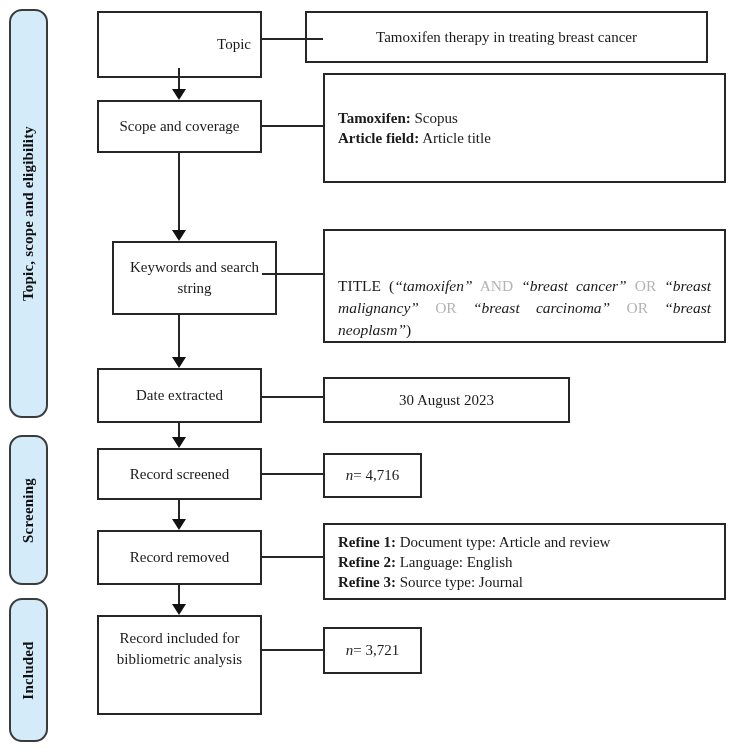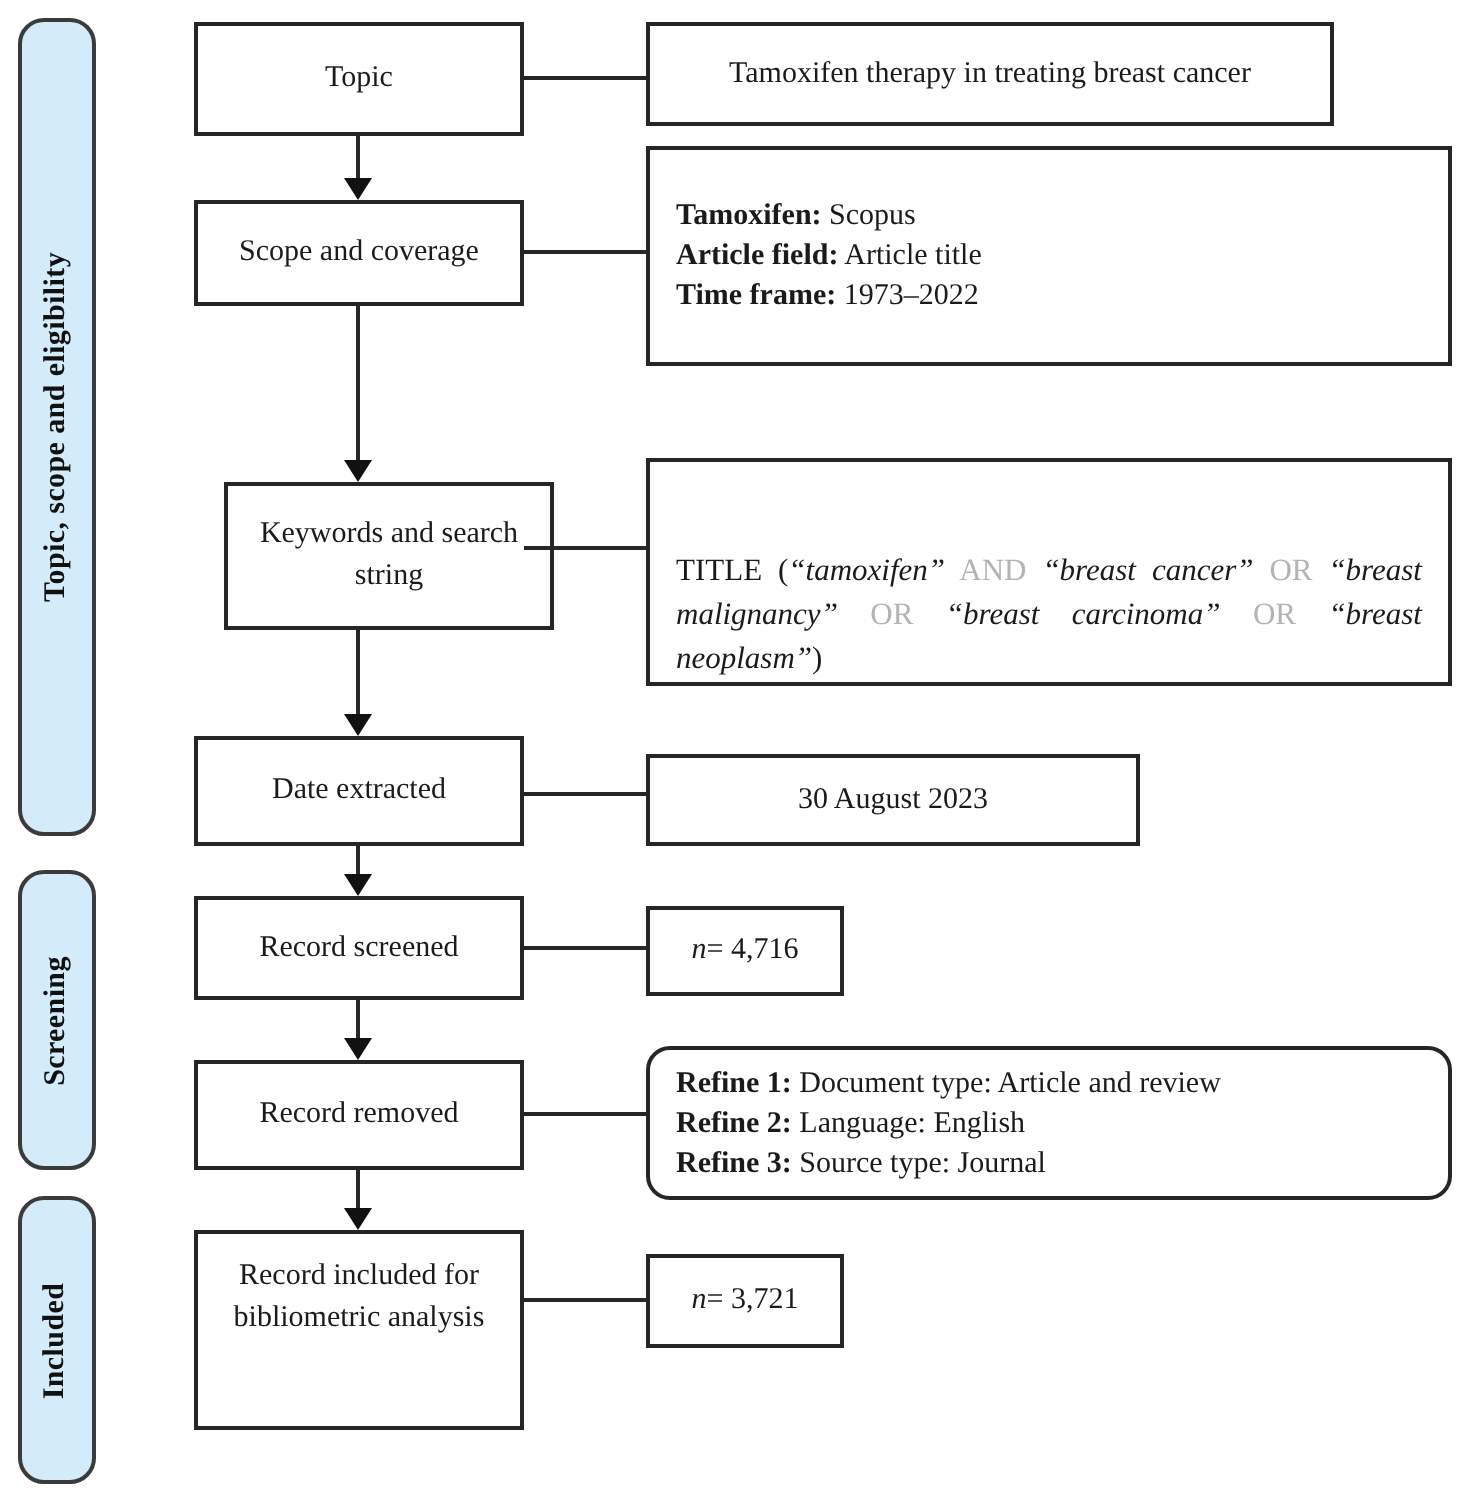--- a/index.html
+++ b/index.html
@@ -66,21 +66,21 @@
   <div class="stage" style="top:9px; height:409px;">
     <span class="vlabel">Topic, scope and eligibility</span>
   </div>
   <div class="stage" style="top:435px; height:150px;">
     <span class="vlabel">Screening</span>
   </div>
   <div class="stage" style="top:598px; height:144px;">
     <span class="vlabel">Included</span>
   </div>
 
-  <div class="box mid" style="top:11px; height:57px;">
+  <div class="box mid" style="top:11px; height:67px;justify-content:flex-end;">
     <span>Topic</span>
   </div>
   <div class="box mid" style="top:100px; height:53px;">
     <span>Scope and coverage</span>
   </div>
   <div class="box mid" style="top:241px; height:74px;margin-left:15px;">
     <span>Keywords and search string</span>
   </div>
   <div class="box mid" style="top:368px; height:55px;">
     <span>Date extracted</span>
@@ -88,44 +88,43 @@
   <div class="box mid" style="top:448px; height:52px;">
     <span>Record screened</span>
   </div>
   <div class="box mid" style="top:530px; height:55px;">
     <span>Record removed</span>
   </div>
   <div class="box mid top-align" style="top:615px; height:100px;">
     <span>Record included for bibliometric analysis</span>
   </div>
 
-  <div class="box center-text" style="left:323px; top:11px; width:344px; height:52px;">
+  <div class="box center-text" style="left:305px; top:11px; width:403px; height:52px;">
     <span>Tamoxifen therapy in treating breast cancer</span>
   </div>
 
   <div class="box lines-box" style="left:323px; top:73px; width:403px; height:110px;">
     <div><b>Tamoxifen:</b><span> Scopus</span></div>
     <div><b>Article field:</b><span> Article title</span></div>
-    <div><b>Time frame:</b><span> 1973–2022</span></div>
   </div>
 
   <div class="box justify-box" style="left:323px; top:229px; width:403px; height:114px;">
     <div class="jtext"><span class="seg-plain">TITLE (</span><span class="seg-term">“tamoxifen”</span><span class="seg-op"> AND </span><span class="seg-term">“breast cancer”</span><span class="seg-op"> OR </span><span class="seg-term">“breast malignancy”</span><span class="seg-op"> OR </span><span class="seg-term">“breast carcinoma”</span><span class="seg-op"> OR </span><span class="seg-term">“breast neoplasm”</span><span class="seg-plain">)</span></div>
   </div>
 
   <div class="box center-text" style="left:323px; top:377px; width:247px; height:46px;">
     <span>30 August 2023</span>
   </div>
 
   <div class="box nbox" style="left:323px; top:453px; width:99px; height:45px;">
     <i>n</i>
       <span> = 4,716</span>
   </div>
 
-  <div class="box lines-box" style="left:323px; top:523px; width:403px; height:77px;border-radius:12px;">
+  <div class="box lines-box" style="left:323px; top:523px; width:403px; height:77px;">
     <div><b>Refine 1:</b><span> Document type: Article and review</span></div>
     <div><b>Refine 2:</b><span> Language: English</span></div>
     <div><b>Refine 3:</b><span> Source type: Journal</span></div>
   </div>
 
   <div class="box nbox" style="left:323px; top:627px; width:99px; height:47px;">
     <i>n</i>
       <span> = 3,721</span>
   </div>
 

